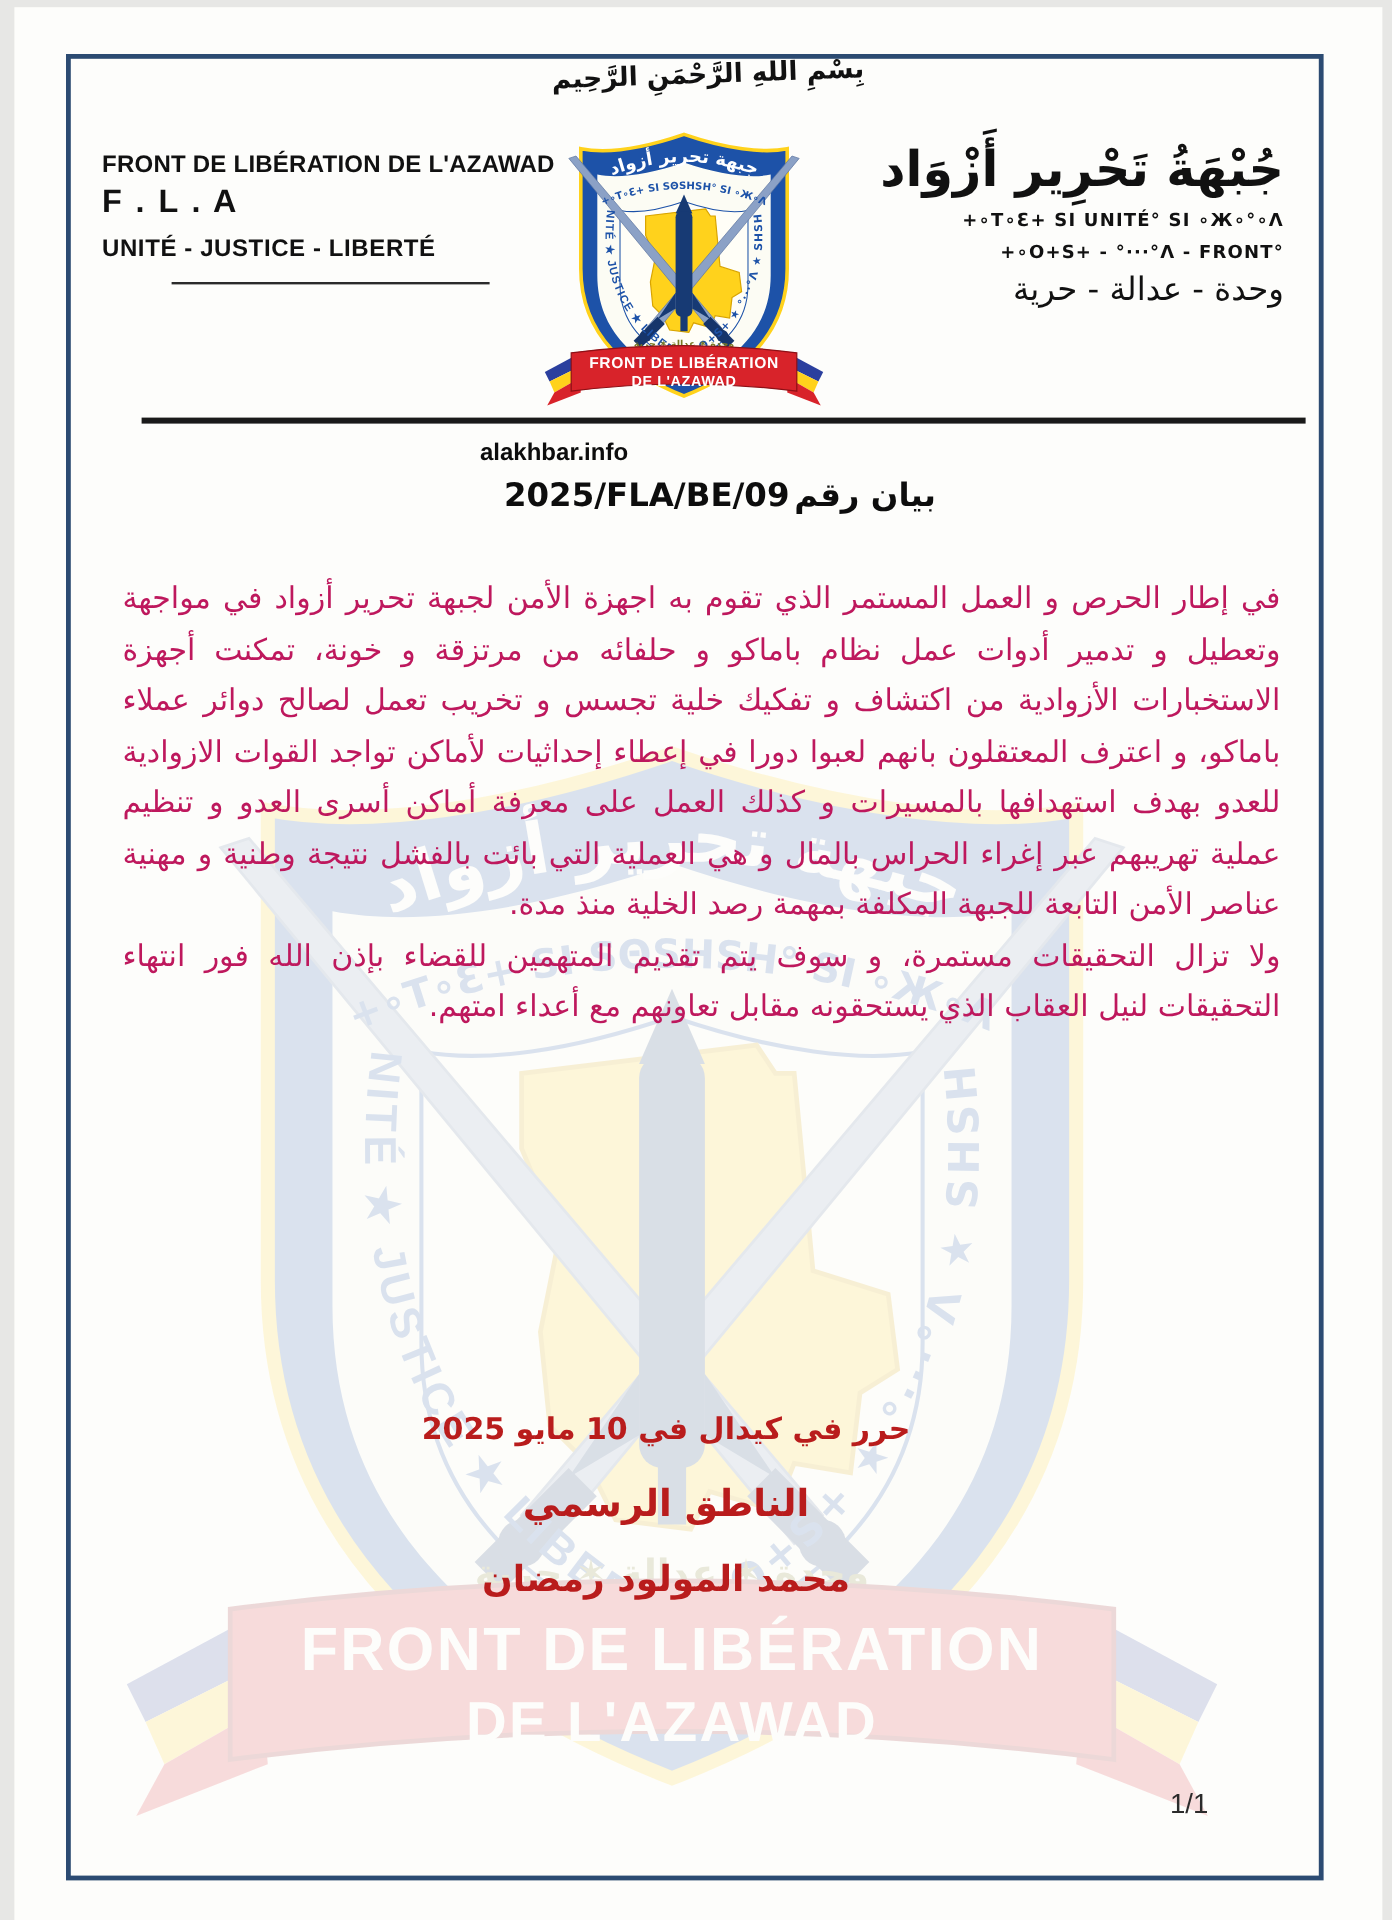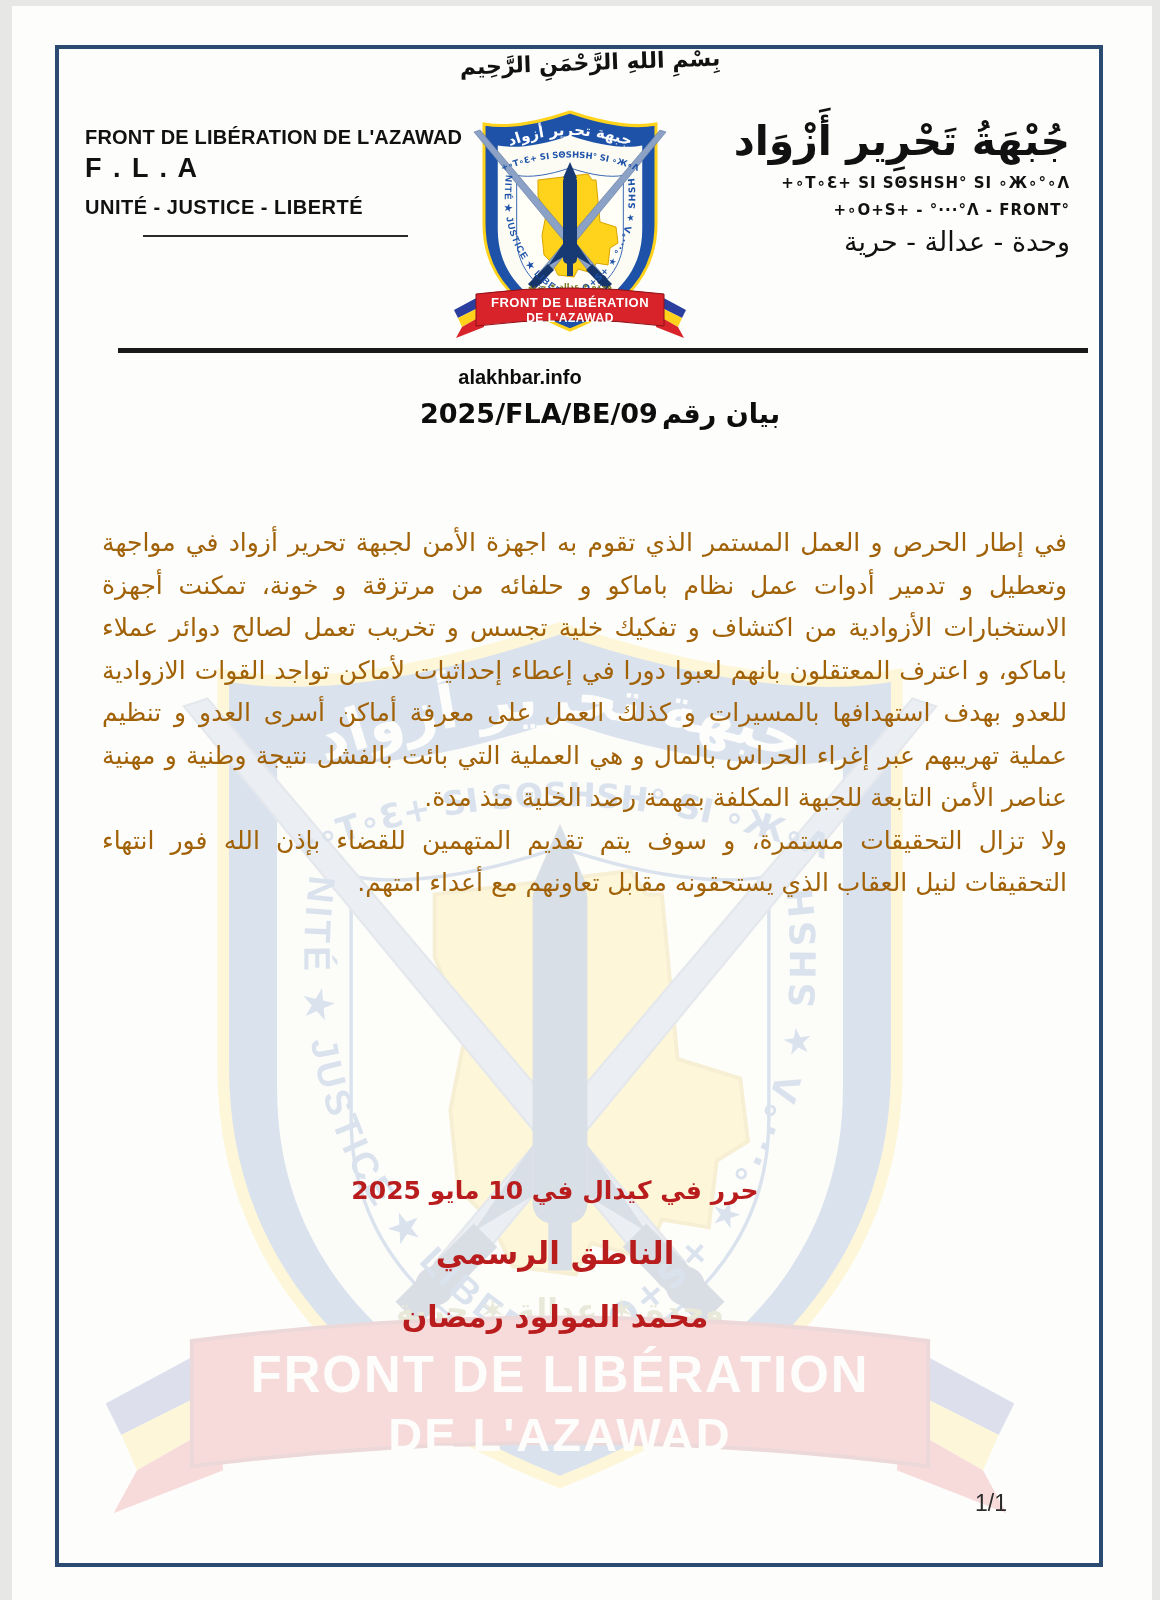--- a/index.html
+++ b/index.html
@@ -34,31 +34,31 @@
   .crest{position:absolute;left:438px;top:90px;width:240px;height:250px;}
   .hdr-right{
     position:absolute;left:713px;top:112px;width:345px;text-align:right;color:#111;
   }
   .hdr-right .org-ar{font-size:41px;font-weight:bold;direction:rtl;line-height:1.15;}
   .hdr-right .tif{font-size:15px;font-weight:bold;letter-spacing:1px;margin-top:9px;white-space:nowrap;}
   .hdr-right .motto-ar{font-size:27px;font-weight:normal;margin-top:7px;direction:rtl;}
   
   .divider{position:absolute;left:106px;top:342px;width:970px;height:5px;background:#1a1a1a;}
   .source-line{
-    position:absolute;left:388px;top:360px;width:240px;text-align:center;
+    position:absolute;left:388px;top:360px;width:240px;text-align:left;
     font-size:20px;font-weight:bold;color:#0d0d0d;font-family:"Liberation Sans",sans-serif;
   }
   .statement-title{
     position:absolute;left:88px;top:392px;width:1000px;
     display:flex;justify-content:center;align-items:baseline;gap:4px;
     direction:rtl;font-size:27px;font-weight:bold;color:#0d0d0d;
   }
   
   .body-block{position:absolute;left:90px;width:965px;direction:rtl;
-    text-align:justify;color:#a16207;font-size:25px;line-height:42.5px;margin-top:44px;}
+    text-align:justify;color:#be185d;font-size:25px;line-height:42.5px;}
   .p1{top:472px;}
   .p3{top:946px;}
   .body-block p{margin:0;}
   
   .footer{position:absolute;left:88px;top:1170px;width:910px;text-align:center;
     direction:rtl;color:#b91c1c;}
   .footer .date{font-size:25px;font-weight:bold;}
   .footer .sp-title{font-size:31px;font-weight:bold;margin-top:30px;}
   .footer .sp-name{font-size:30px;font-weight:bold;margin-top:28px;}
   .page-number{position:absolute;left:963px;top:1484px;width:70px;
@@ -149,21 +149,21 @@
     <div class="motto">UNITÉ  -  JUSTICE  -  LIBERTÉ</div>
     <hr class="rule">
   </div>
 
   <svg class="crest fg" viewBox="0 0 240 250">
     <use href="#crest-sym"></use>
   </svg>
 
   <div class="hdr-right fg">
     <div class="org-ar">جُبْهَةُ تَحْرِير أَزْوَاد</div>
-    <div class="tif">+∘T∘Ɛ+ SI SΘSHSH° SI ∘Ж∘°∘Λ</div>
+    <div class="tif">+∘T∘Ɛ+ SI UNITÉ° SI ∘Ж∘°∘Λ</div>
     <div class="tif">+∘O+S+ - °···°Λ - FRONT°</div>
     <div class="motto-ar">وحدة - عدالة - حرية</div>
   </div>
 
   <div class="divider fg"></div>
   <div class="source-line fg">alakhbar.info</div>
   <div class="statement-title fg">
     <span>بيان رقم</span>
     <span dir="ltr">2025/FLA/BE/09</span>
   </div>

